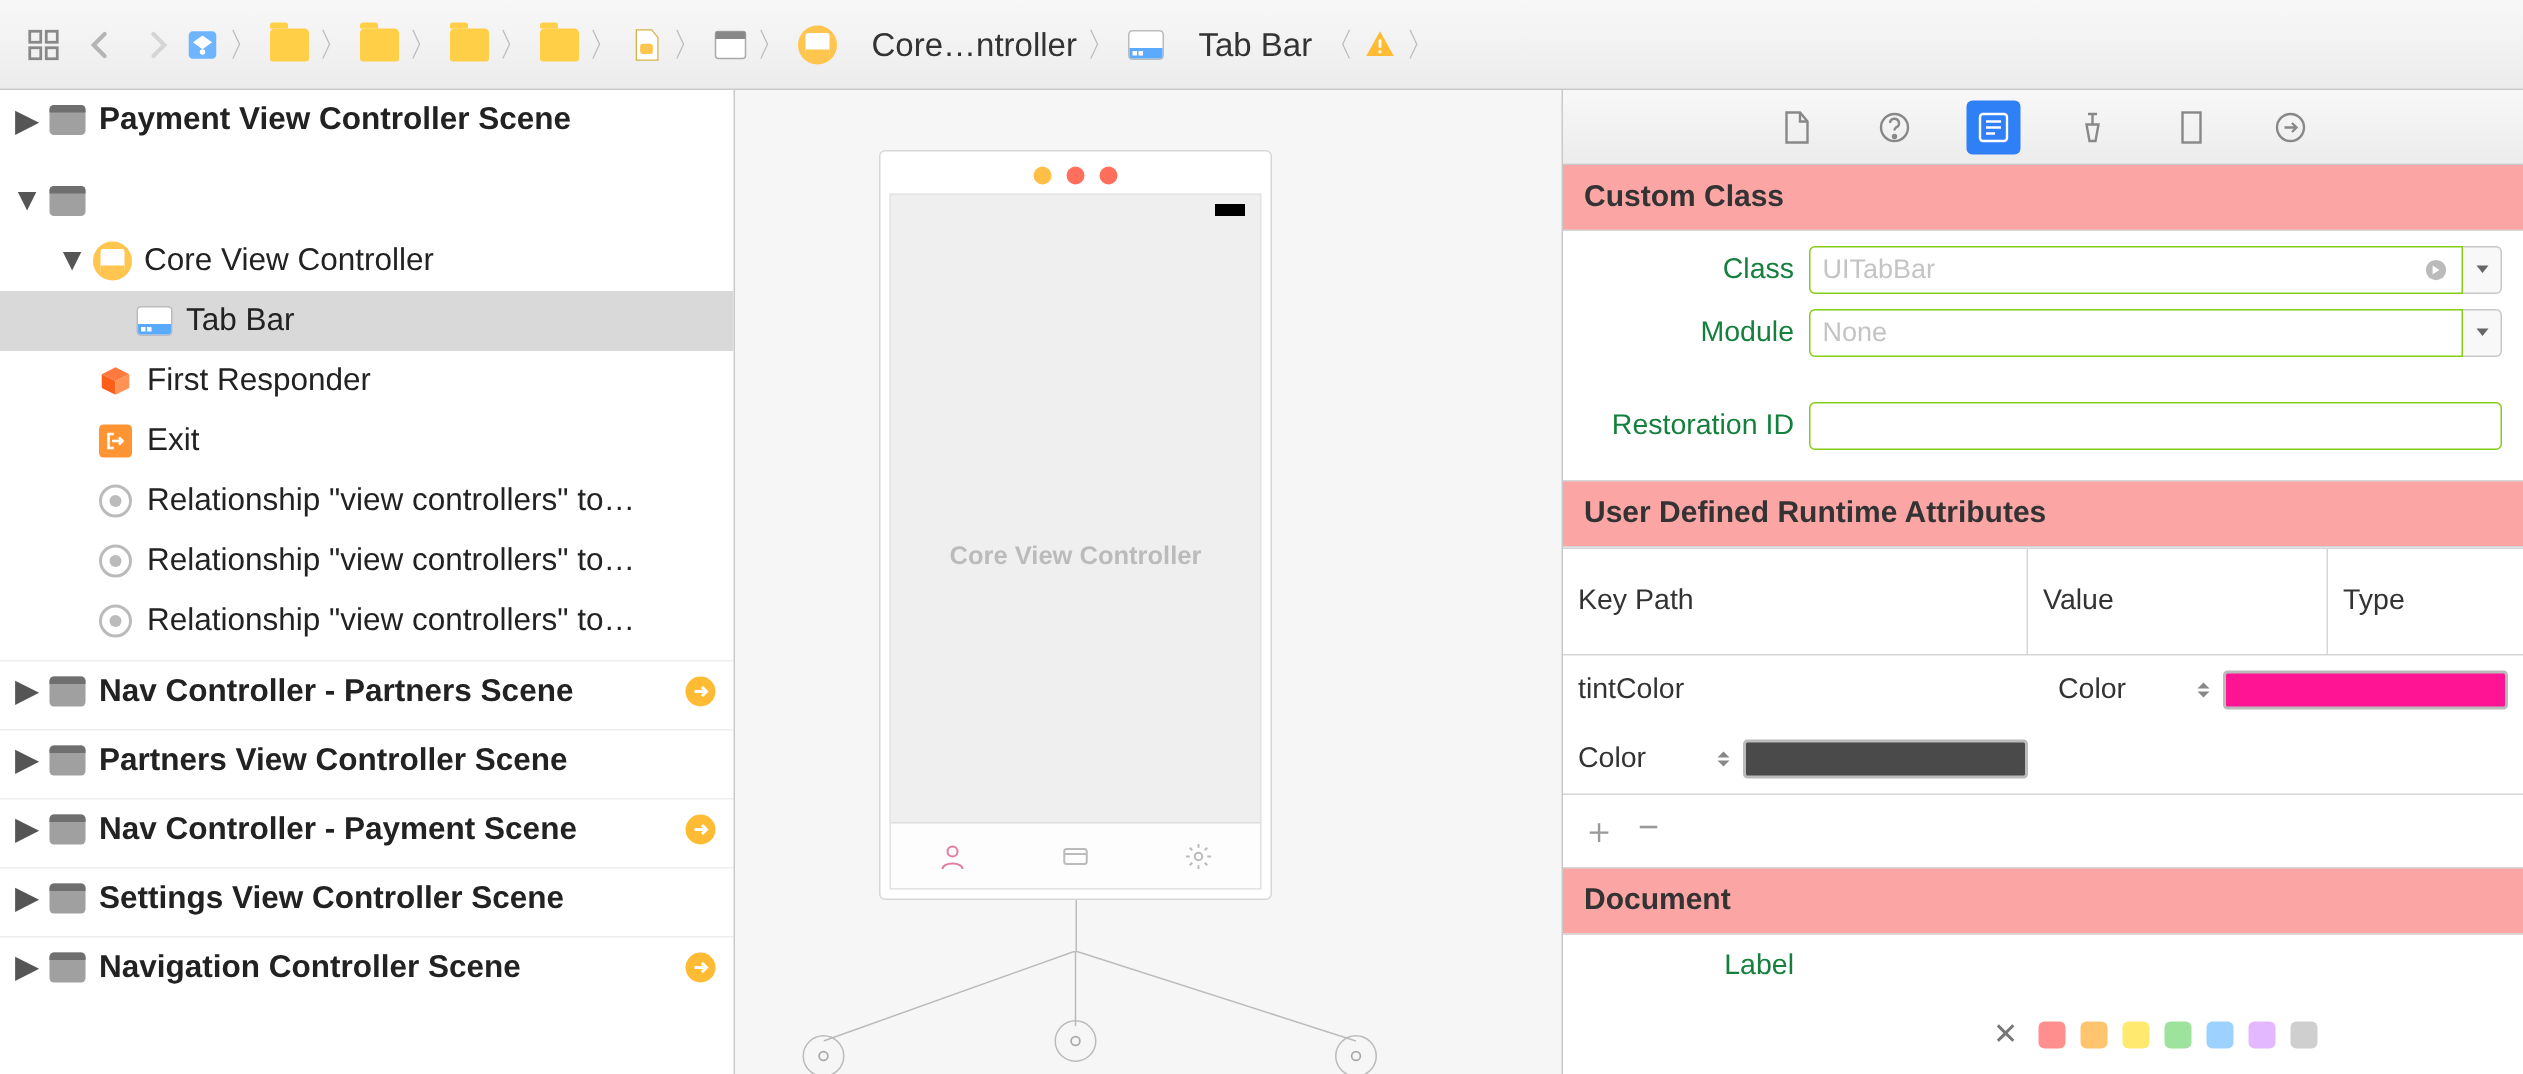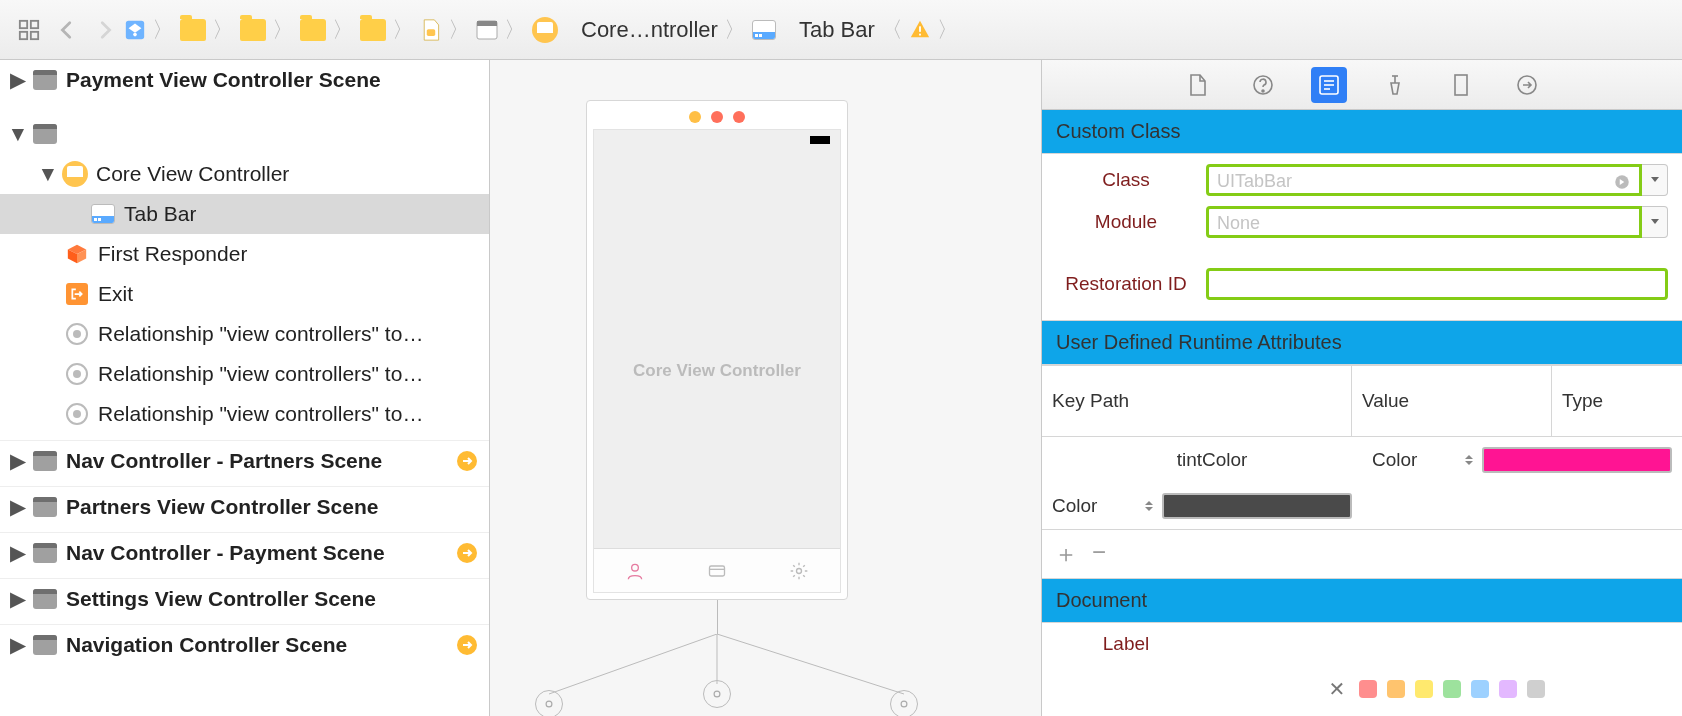--- a/index.html
+++ b/index.html
@@ -74,34 +74,34 @@
 .device .tabbar { position:absolute; bottom:0; left:0; right:0; height:44px; border-top:1px solid #ddd; display:flex; justify-content:space-around; align-items:center; background:#fdfdfd;}
 .device .tabbar svg { width:20px; height:20px; }
 .conn-node { position:absolute; width:28px; height:28px; border:1px solid #bbb; border-radius:14px; background:#f6f6f6; display:flex; align-items:center; justify-content:center;}
 .conn-node svg{width:14px;height:14px; color:#aaa;}
 .inspector { width: 640px; background:#fff; overflow-y:auto;}
 .insp-tabs { display:flex; align-items:center; justify-content:center; height:50px; border-bottom:1px solid #c9c9c9; background:linear-gradient(#f8f8f8,#ececec); gap:30px;}
 .insp-tabs .ti { width:36px; height:36px; display:flex; align-items:center; justify-content:center; border-radius:4px;}
 .insp-tabs .ti svg{width:24px;height:24px;}
 .insp-tabs .ti.active { background:#2f7ff6; }
 .insp-tabs .ti.active svg { color:#fff; }
-.section-hdr { padding:10px 14px; font-weight:400; font-size:20px; color:#333; background:#0ea5e9; border-bottom:1px solid #d6d6d6; border-top:1px solid #d6d6d6;}
+.section-hdr { padding:10px 14px; font-weight:700; font-size:20px; color:#333; background:#fca5a5; border-bottom:1px solid #d6d6d6; border-top:1px solid #d6d6d6;}
 .section-body { padding: 10px 14px; }
 .form-row { display:flex; align-items:center; margin-bottom:10px; }
-.form-row .lbl { width:150px; text-align:center; padding-right:10px; font-size:19px; color:#7f1d1d;}
+.form-row .lbl { width:150px; text-align:right; padding-right:10px; font-size:19px; color:#15803d;}
 .form-row .field { flex:1; display:flex; }
-.text-input { flex:1; height:32px; border:3px solid #84cc16; border-radius:4px 0 0 4px; padding:4px 8px; font-size:18px; color:#888; background:#fff;}
+.text-input { flex:1; height:32px; border:1px solid #84cc16; border-radius:4px 0 0 4px; padding:4px 8px; font-size:18px; color:#888; background:#fff;}
 .combo-btn { width:26px; height:32px; border:1px solid #c8c8c8; border-left:none; border-radius:0 4px 4px 0; background:#f8f8f8; display:flex; align-items:center; justify-content:center;}
 .combo-btn svg{width:10px;height:10px;}
 .runtime-table { width:100%; }
 .rt-header { display:flex; border-top:1px solid #d6d6d6; border-bottom:1px solid #d6d6d6; background:#fff; font-size:19px;}
 .rt-header .col { padding:24px 10px; border-right:1px solid #d6d6d6;}
 .rt-header .col:last-child{border-right:none;}
 .rt-row { display:flex; align-items:center; height:46px; font-size:19px; padding:0 10px;}
-.rt-row .c1 { flex:0 0 320px;text-align:center;}
+.rt-row .c1 { flex:0 0 320px;}
 .rt-row .c2 { flex:0 0 110px; display:flex; align-items:center;}
 .rt-row .c3 { flex:1;}
 .stepper { margin-left:auto; margin-right:8px; display:flex; flex-direction:column; color:#777;}
 .stepper svg{width:10px;height:6px;}
 .color-swatch { width:190px; height:26px; border:2px solid #bbb; border-radius:3px;}
 .addrm { display:flex; gap:14px; padding:8px 12px; color:#999; font-size:24px; border-top:1px solid #d6d6d6;}
 .color-labels { display:flex; align-items:center; gap:10px; margin-top:12px;}
 .color-labels .x { color:#777; font-size:20px; margin-right:4px;}
 .color-labels .cdot { width:18px; height:18px; border-radius:4px;}
 .warn-badge { width:24px; height:24px; }

